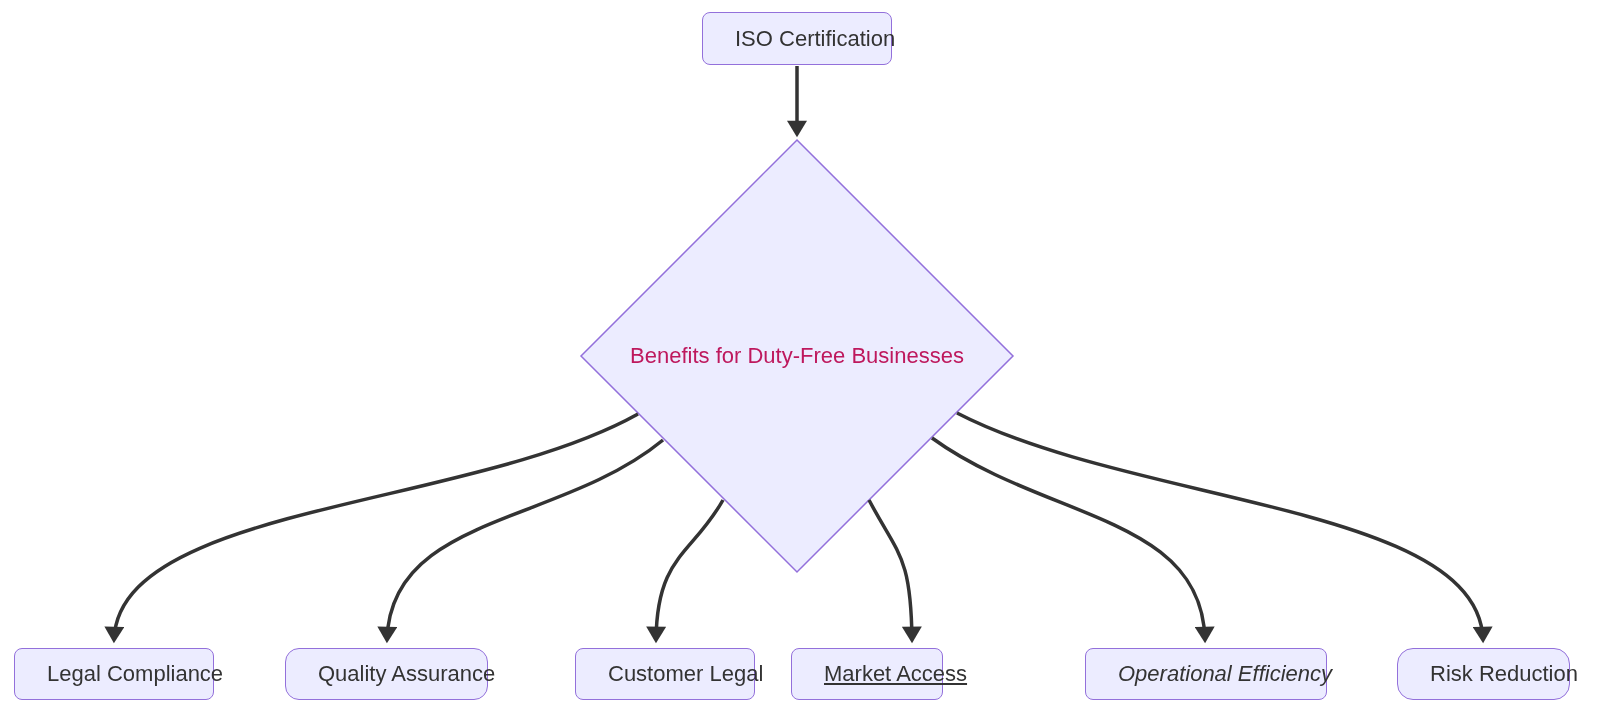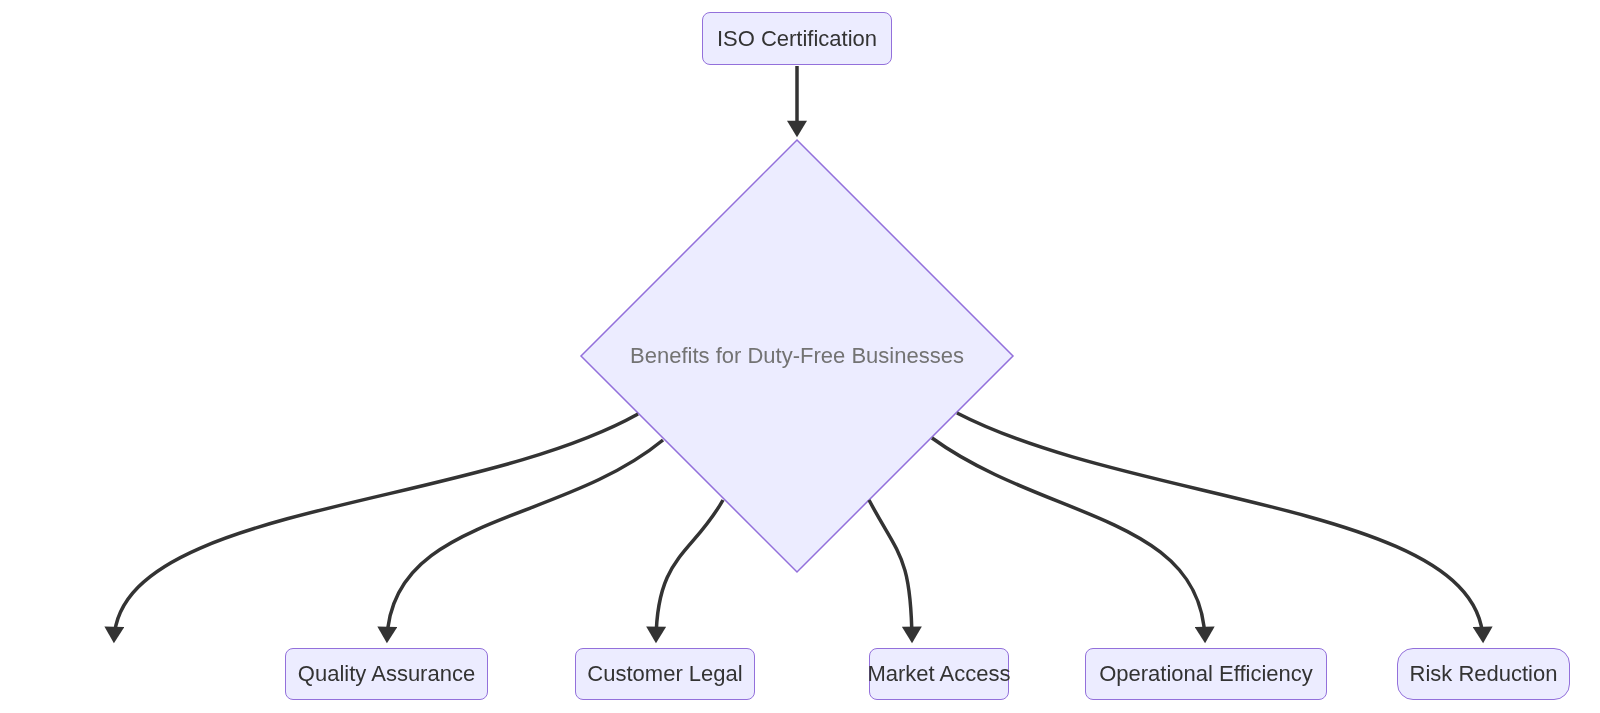--- a/index.html
+++ b/index.html
@@ -29,42 +29,43 @@
     stroke-width: 1.5px;
   }
   .node-box {
     position: absolute;
     height: 52px;
     background: #ECECFF;
     border: 1.5px solid #9370DB;
     border-radius: 8px;
     display: flex;
     align-items: center;
-    justify-content: center;
+    justify-content: flex-start;
     font-size: 22px;
     color: #333333;
     box-sizing: border-box;
     white-space: nowrap;
+    padding-left: 32px;
   }
   .root-box { left: 702px; top: 12px; width: 190px; height: 53px; }
   .b0 { left: 14px;   top: 648px; width: 200px; }
-  .b1 { left: 285px;  top: 648px; width: 203px; }
+  .b1 { left: 285px;  top: 648px; width: 203px; border-radius: 14px; }
   .b2 { left: 575px;  top: 648px; width: 180px; }
-  .b3 { left: 869px;  top: 648px; width: 140px; }
-  .b4 { left: 1085px; top: 648px; width: 242px; }
+  .b3 { left: 791px;  top: 648px; width: 152px; text-decoration: underline; }
+  .b4 { left: 1085px; top: 648px; width: 242px; font-style: italic; }
   .b5 { left: 1397px; top: 648px; width: 173px; border-radius: 16px; }
   .diamond-label {
     position: absolute;
     left: 597px;
     top: 342px;
     width: 400px;
     text-align: center;
     font-size: 22px;
     line-height: 28px;
-    color: #737373;
+    color: #be185d;
   }
 </style>
 </head>
 <body>
 
 <div class="stage">
 
   <svg class="edges-layer" viewBox="0 0 1600 713" xmlns="http://www.w3.org/2000/svg">
     <defs>
       <marker id="arrowhead" viewBox="0 0 12 12" refX="9" refY="6" markerWidth="20" markerHeight="20" markerUnits="userSpaceOnUse" orient="auto">
@@ -85,20 +86,23 @@
   </svg>
 
   <div class="node-box root-box">
     <span>ISO Certification</span>
   </div>
 
   <div class="diamond-label">
     <span>Benefits for Duty-Free Businesses</span>
   </div>
 
+  <div class="node-box b0">
+    <span>Legal Compliance</span>
+  </div>
   <div class="node-box b1">
     <span>Quality Assurance</span>
   </div>
   <div class="node-box b2">
     <span>Customer Legal</span>
   </div>
   <div class="node-box b3">
     <span>Market Access</span>
   </div>
   <div class="node-box b4">

